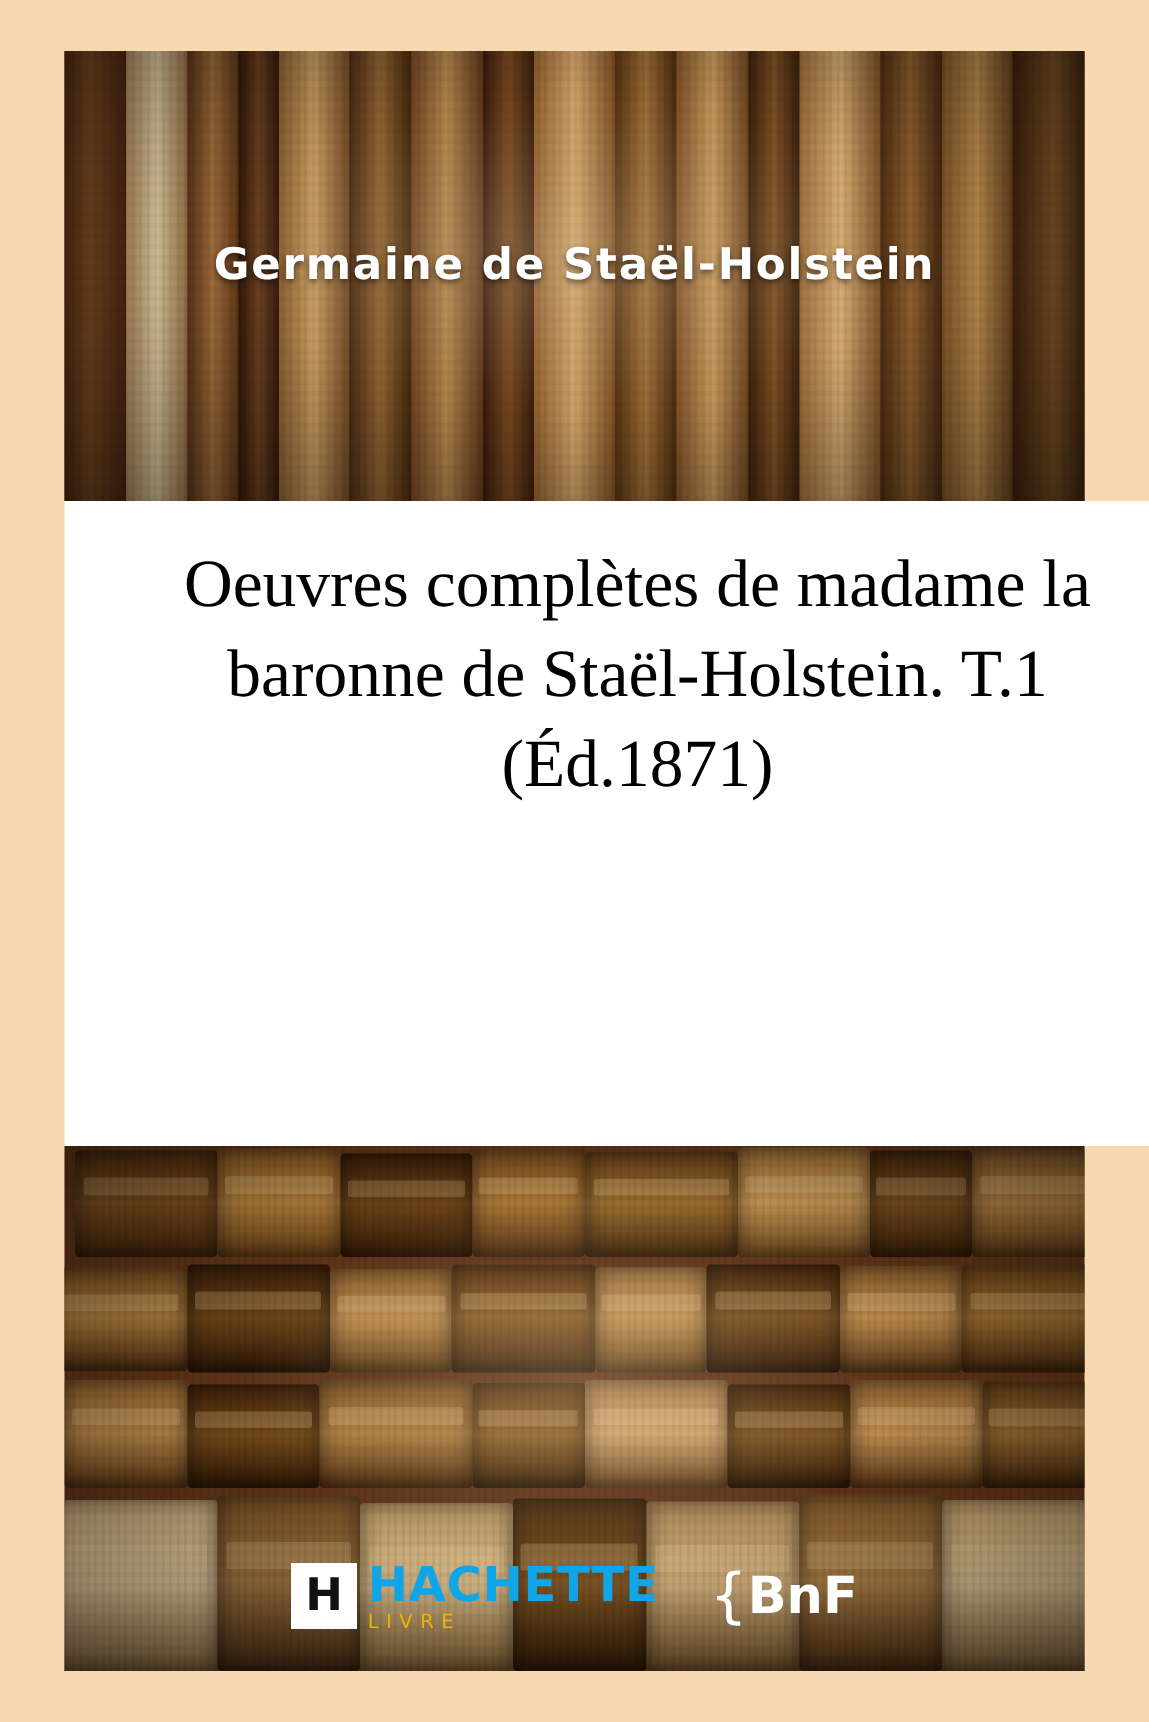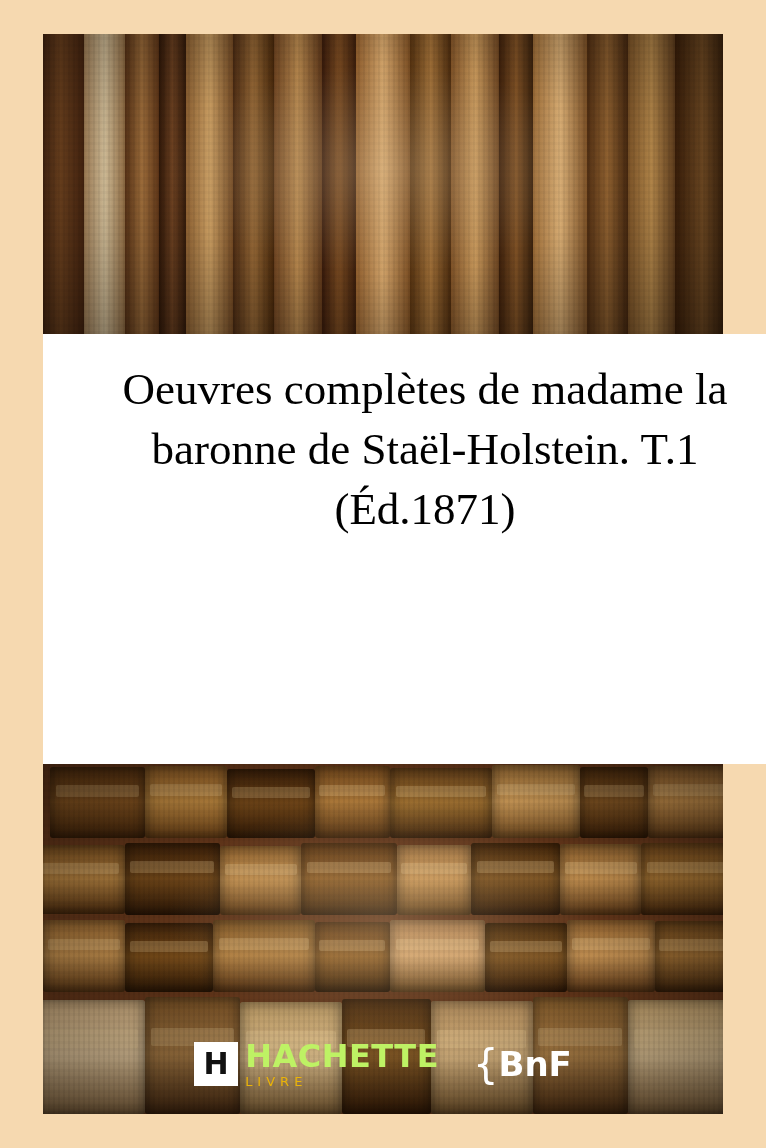--- a/index.html
+++ b/index.html
@@ -156,21 +156,21 @@
     color: #111;
     font-family: "DejaVu Sans", sans-serif;
     font-weight: bold;
     font-size: 30px;
     display: flex;
     align-items: center;
     justify-content: center;
     line-height: 1;
   }
   .hachette .htext {
-    color: #bef264;
+    color: #0ea5e9;
     font-family: "DejaVu Sans", sans-serif;
     font-weight: bold;
     font-size: 32px;
     letter-spacing: 0.5px;
     line-height: 1;
   }
   .hachette .hsub {
     color: #eab308;
     font-family: "DejaVu Sans", sans-serif;
     font-size: 13px;
@@ -211,20 +211,21 @@
       <div class="spine" style="left:54%;  width:6%;  background:linear-gradient(90deg,#52300f,#9a6b35,#4a2a0d);"></div>
       <div class="spine" style="left:60%;  width:7%;  background:linear-gradient(90deg,#7c5026,#c49559,#6a4320);"></div>
       <div class="spine" style="left:67%;  width:5%;  background:linear-gradient(90deg,#3a1e0a,#7c4f24,#38200c);"></div>
       <div class="spine" style="left:72%;  width:8%;  background:linear-gradient(90deg,#9a6a36,#d6ab72,#7e5227);"></div>
       <div class="spine" style="left:80%;  width:6%;  background:linear-gradient(90deg,#4f2d11,#906130,#47280f);"></div>
       <div class="spine" style="left:86%;  width:7%;  background:linear-gradient(90deg,#7f5528,#c0904f,#6a4420);"></div>
       <div class="spine" style="left:93%;  width:8%;  background:linear-gradient(90deg,#3e2009,#7e5327,#2f1806);"></div>
       <div class="grain"></div>
       <div class="vignette"></div>
     </div>
+    <div class="author">Germaine de Staël-Holstein</div>
   </div>
 
   <div class="title-band">
     <div class="book-title">Oeuvres complètes de madame la baronne de Staël-Holstein. T.1 (Éd.1871)</div>
   </div>
 
   <div class="photo-bottom">
     <div class="books-bg">
 
       <div class="shelf-row" style="top:0%; height:22%;">

